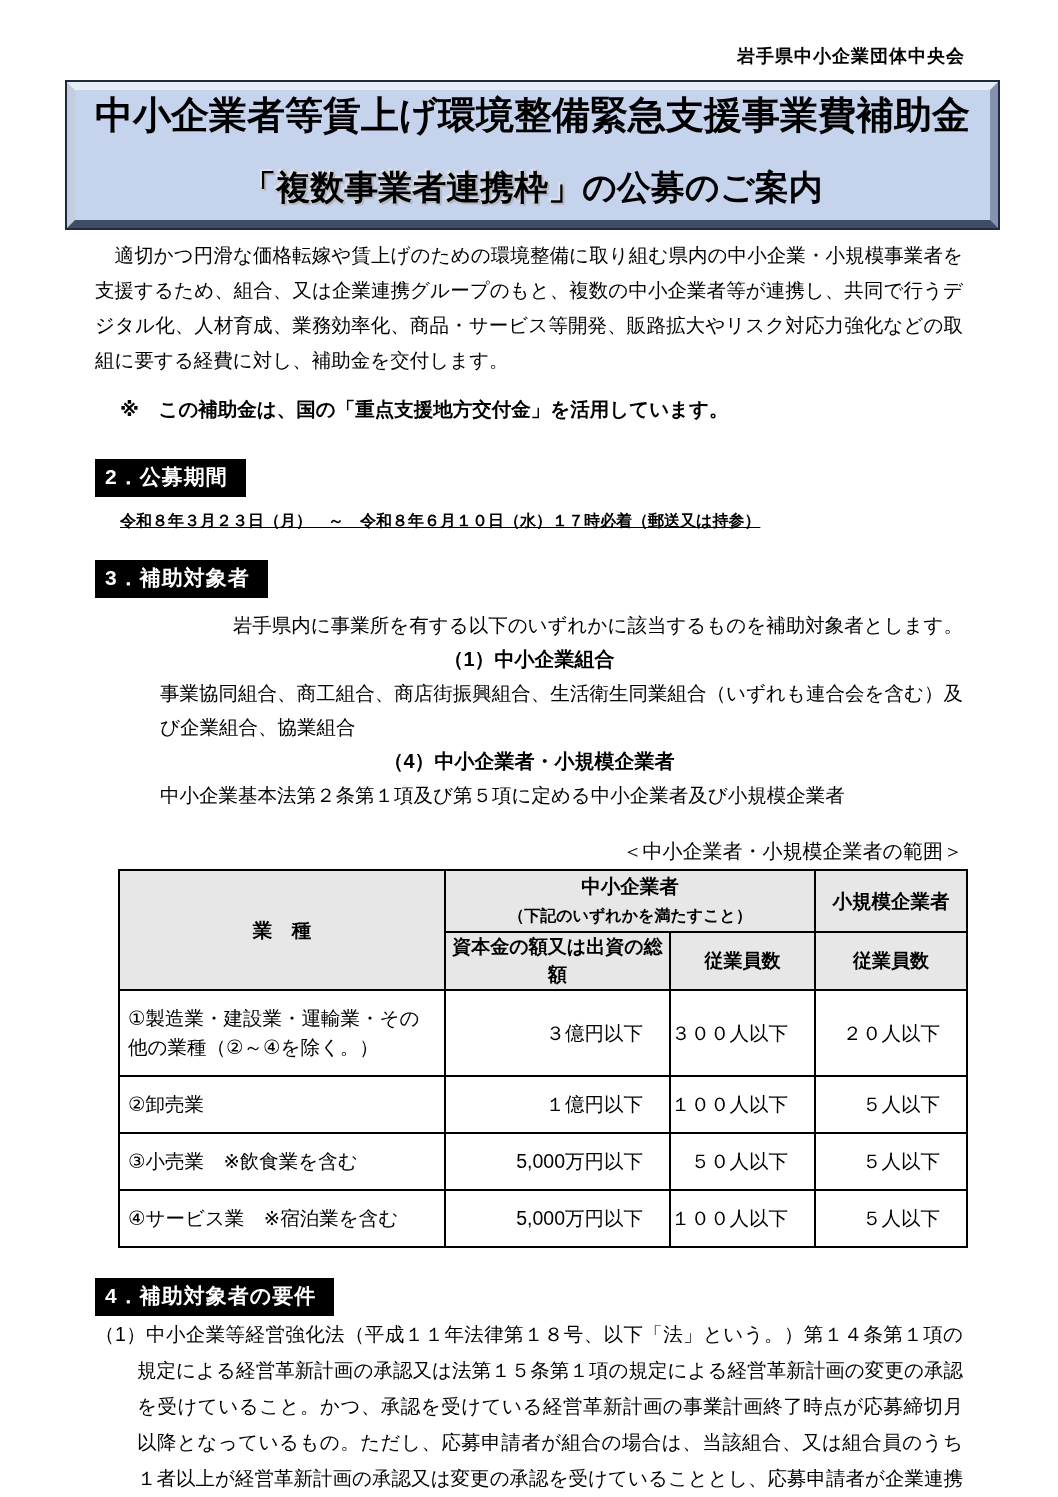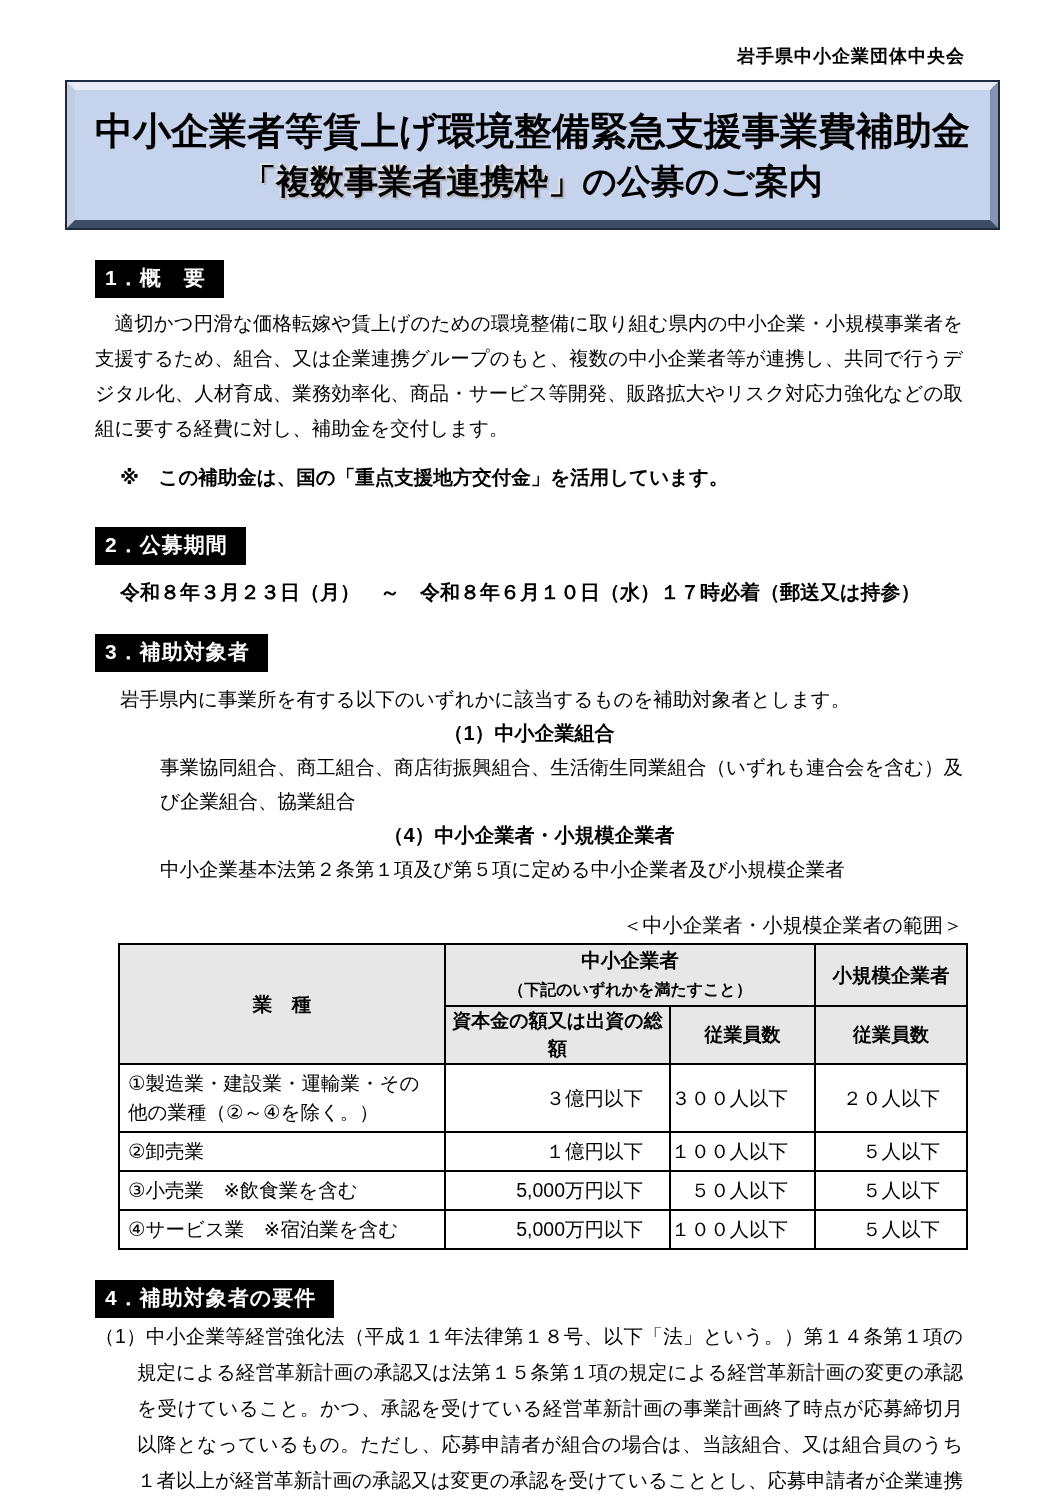--- a/index.html
+++ b/index.html
@@ -21,21 +21,21 @@
     width:935px; height:150px;
     border:2px solid #1e2a3e;
     background:#c6d3ec;
   }
   .banner-inner {
     width:100%; height:100%;
     border-style:solid; border-width:8px;
     border-color:#e7edf7 #8593b0 #3e4c66 #c3cde0; 
     background:#c6d3ec;
     display:flex; flex-direction:column;
-    align-items:center; justify-content:center; gap:2px;
+    align-items:center; justify-content:flex-start; gap:24px;
   }
   .banner-line1 {
     font-size:38px; font-weight:bold; white-space:nowrap;
   }
   .banner-line2 {
     font-size:34px; font-weight:bold; white-space:nowrap;
   }
   .emboss {
     text-shadow: 2px 2px 0 #b2b8c4, -2px -2px 0 #dde1e8,
                  2px -2px 0 #c6cbd4, -2px 2px 0 #c6cbd4;
@@ -55,26 +55,26 @@
   .mt-sec4 { margin-top:30px; }
   .para {
     font-size:19.5px; line-height:35px;
     text-align:justify; margin-top:8px;
   }
   .note {
     font-size:19.5px; font-weight:bold;
     margin-top:18px; padding-left:25px;
   }
   .date-line {
-    font-size:20px; font-weight:bold;
-    margin-top:14px; padding-left:25px;
+    font-size:16px; font-weight:bold;
+    margin-top:14px; padding-left:25px;text-decoration:underline;
   }
   .intro {
     font-size:19.5px; line-height:34px;
-    margin-top:10px; padding-left:25px;
+    margin-top:10px; padding-left:25px;text-align:right;
   }
   .item-label {
     font-size:20px; font-weight:bold;
     line-height:33px; margin-top:1px;text-align:center;
   }
   .item-desc {
     font-size:19.5px; line-height:34px;
     padding-left:65px; text-align:justify;
   }
   .table-caption {
@@ -99,21 +99,21 @@
     line-height:28px;
   }
   .col-ind { width:326px; }
   .col-cap { width:225px; }
   .col-emp { width:145px; }
   .col-sml { width:152px; }
   .hrow1 th { height:62px; }
   .hrow2 th { height:36px; font-size:19px; }
   .sme-sub { font-size:16px; }
   td.ind {
-    text-align:left; padding:4px 8px; line-height:29px;
+    text-align:left; padding:13px 8px; line-height:29px;
   }
   td.num {
     text-align:right; padding-right:26px;
   }
   tr.dr1 td { height:64px; }
   tr.dr td { height:34px; }
   
   .req-item {
     font-size:19.5px; line-height:36px;
     text-align:justify;
@@ -128,23 +128,20 @@
 
 <div class="banner">
   <div class="banner-inner">
     <div class="banner-line1">中小企業者等賃上げ環境整備緊急支援事業費補助金</div>
     <div class="banner-line2"><span class="emboss">「複数事業者連携枠」</span><span>の公募のご案内</span></div>
   </div>
 </div>
 
 <div class="content">
 
-  <div class="mt-sec1">
-    <span class="sec-head">1．概　要</span>
-  </div>
   <p class="para">　適切かつ円滑な価格転嫁や賃上げのための環境整備に取り組む県内の中小企業・小規模事業者を支援するため、組合、又は企業連携グループのもと、複数の中小企業者等が連携し、共同で行うデジタル化、人材育成、業務効率化、商品・サービス等開発、販路拡大やリスク対応力強化などの取組に要する経費に対し、補助金を交付します。</p>
   <p class="note">※　この補助金は、国の「重点支援地方交付金」を活用しています。</p>
 
   <div class="mt-sec2">
     <span class="sec-head">2．公募期間</span>
   </div>
   <p class="date-line">令和８年３月２３日（月）　～　令和８年６月１０日（水）１７時必着（郵送又は持参）</p>
 
   <div class="mt-sec3">
     <span class="sec-head">3．補助対象者</span>

